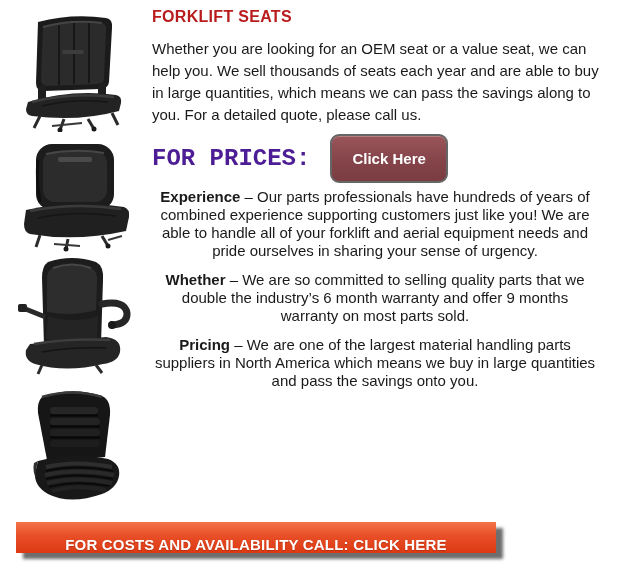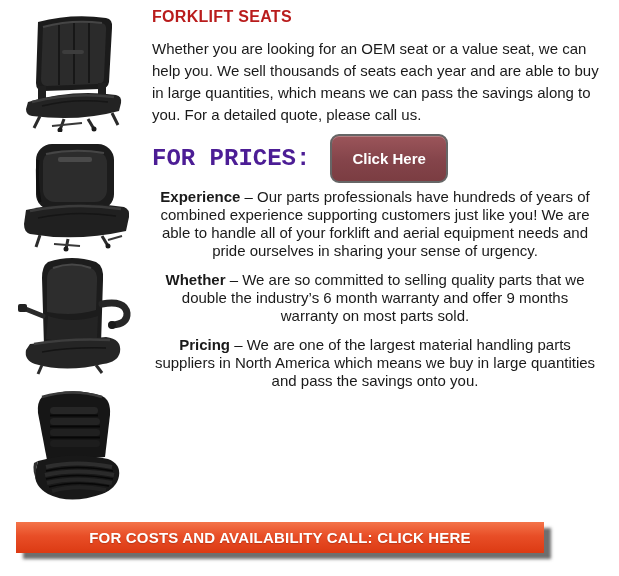--- a/index.html
+++ b/index.html
@@ -73,26 +73,26 @@
     margin: 0 16px 11px 0;
     text-align: center;
   }
   p.section strong { font-weight: bold; }
 
   
   .banner {
     position: absolute;
     left: 16px;
     top: 522px;
-    width: 528px;
+    width: 480px;
     height: 31px;
     background: linear-gradient(#f4744a, #e84e27 45%, #dc3a13);
     box-shadow: 7px 6px 3px rgba(85,85,85,.85);
     display: flex;
-    align-items: center;
+    align-items: flex-end;
     justify-content: center;
     cursor: pointer;
   }
   .banner-text {
     color: #ffffff;
     font-size: 15px;
     font-weight: bold;
     letter-spacing: .2px;
     text-shadow: 0 1px 1px rgba(120,30,10,.4);
     white-space: nowrap;

